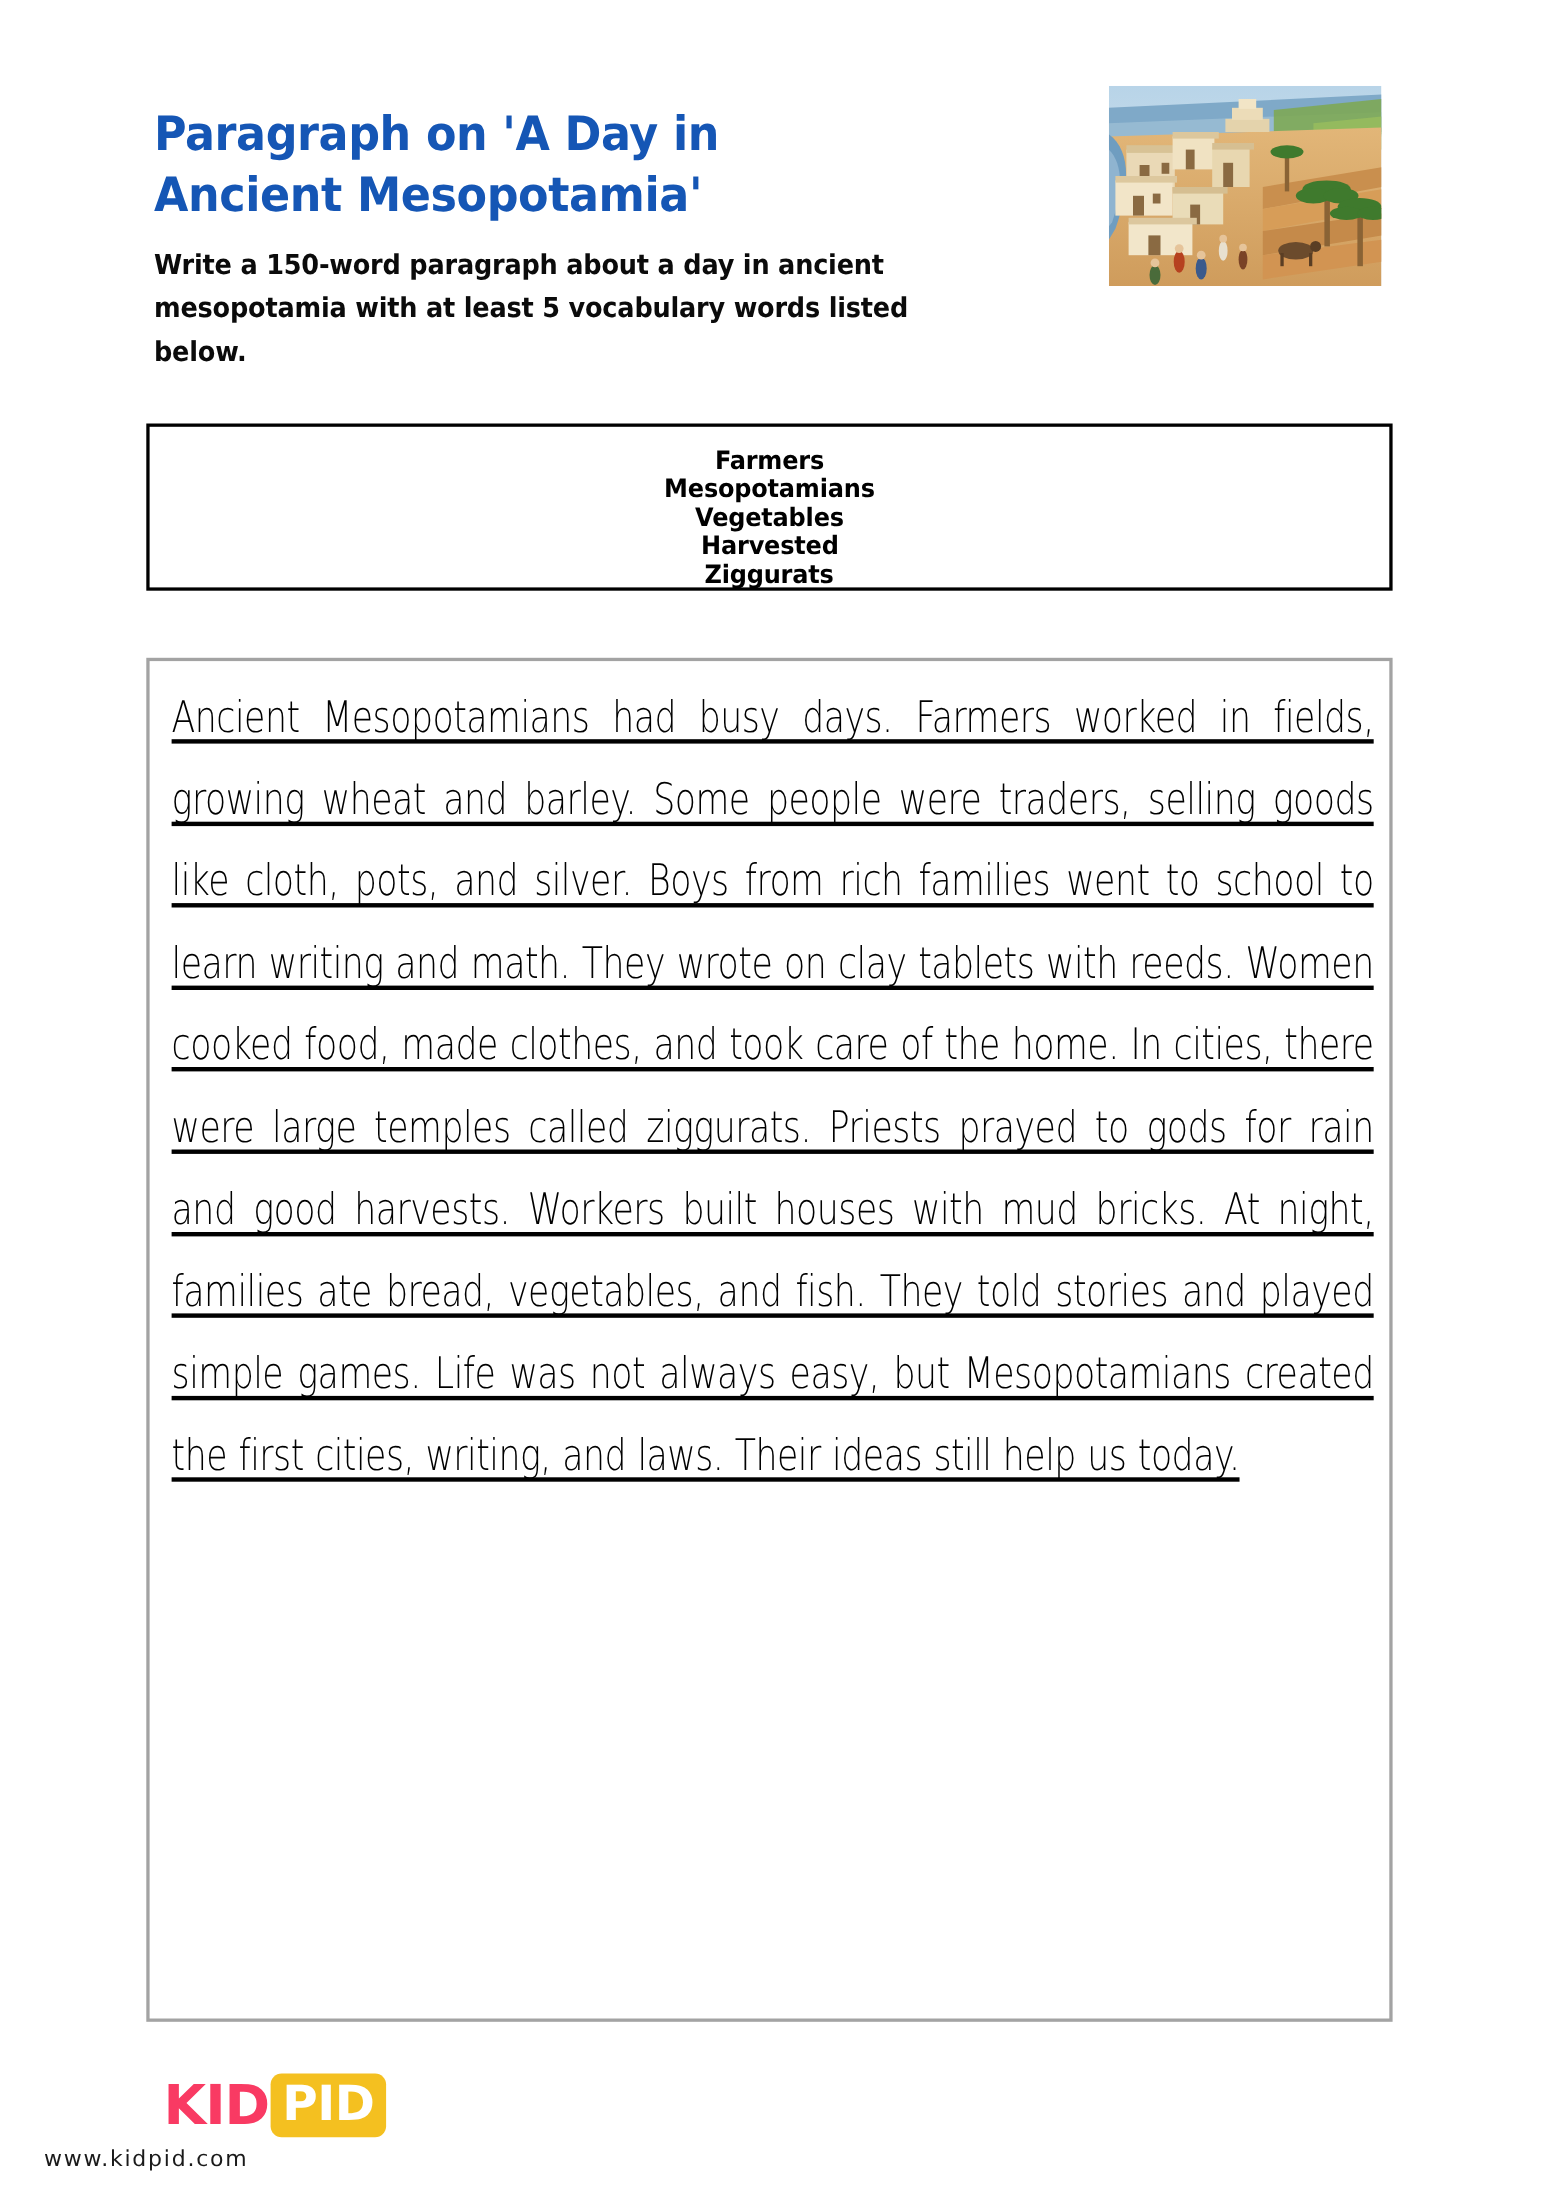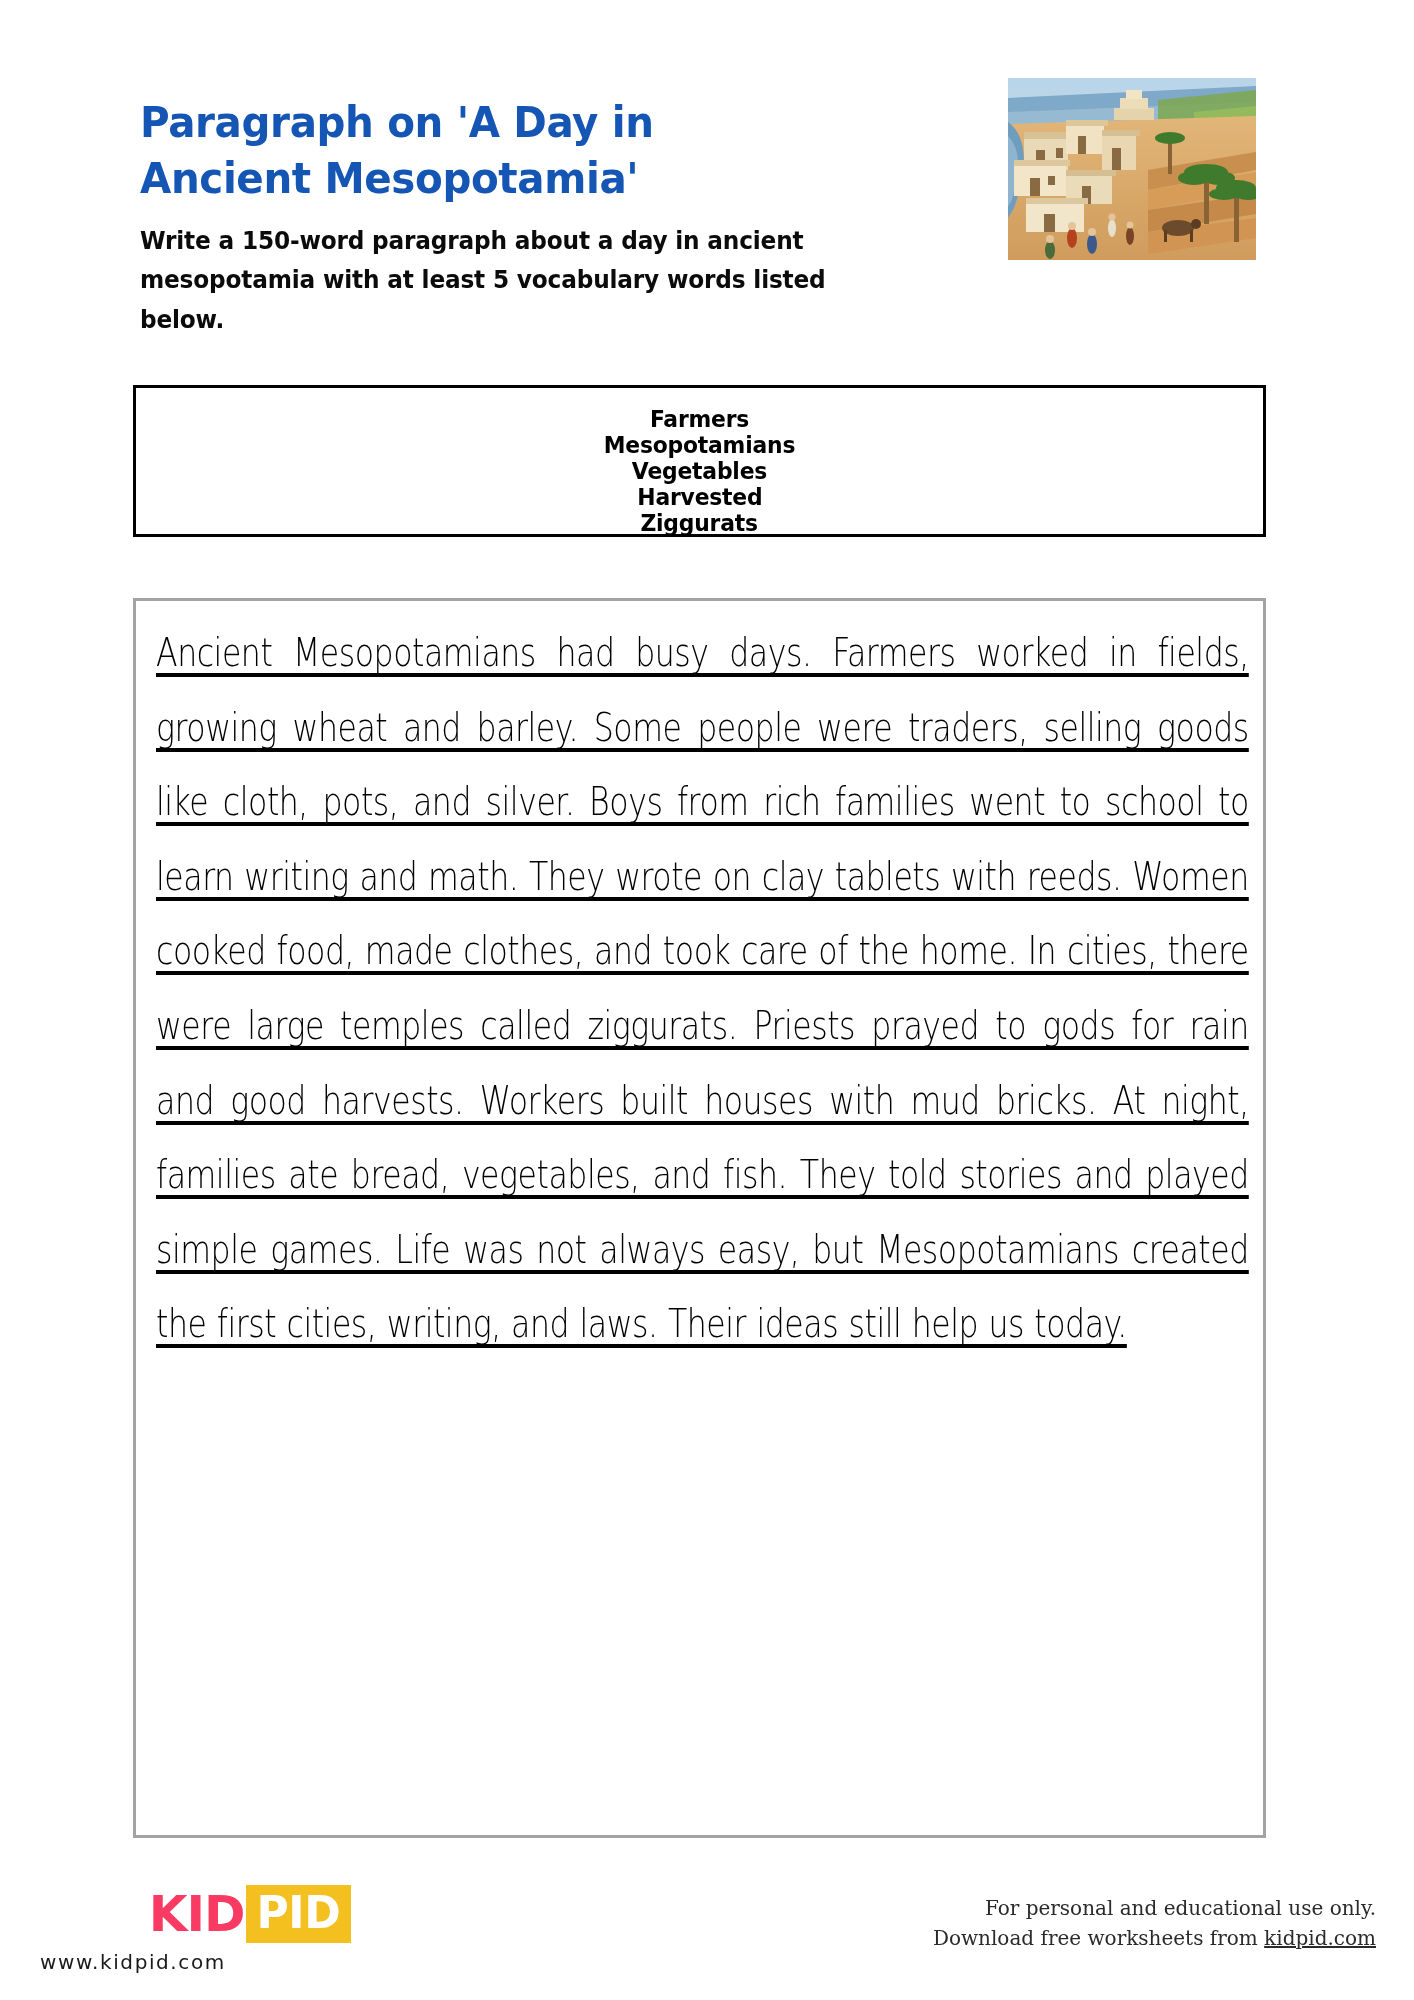--- a/index.html
+++ b/index.html
@@ -162,21 +162,21 @@
 
   .logo-pid {
     background: #f4c020;
     color: #ffffff;
     font-family: "DejaVu Sans", sans-serif;
     font-size: 44px;
     font-weight: 700;
     letter-spacing: -0.5px;
     line-height: 1;
     padding: 6px 11px 8px 11px;
-    border-radius: 0;
+    border-radius: 10px;
     margin-left: 1px;
   }
 
   .logo-url {
     margin-top: 7px;
     font-family: "DejaVu Sans", sans-serif;
     font-size: 20px;
     font-weight: 400;
     color: #1a1a1a;
     letter-spacing: 1.6px;
@@ -313,20 +313,14 @@
   </div>
 
   <div class="footer-logo">
     <div class="logo-row">
       <span class="logo-kid">KID</span>
       <span class="logo-pid">PID</span>
     </div>
     <div class="logo-url">www.kidpid.com</div>
   </div>
 
-  <div class="footer-note">
-    <div>For personal and educational use only.</div>
-    <div>
-      <span>Download free worksheets from </span><span class="footer-link">kidpid.com</span>
-    </div>
-  </div>
 
 </div>
 
 </body></html>

